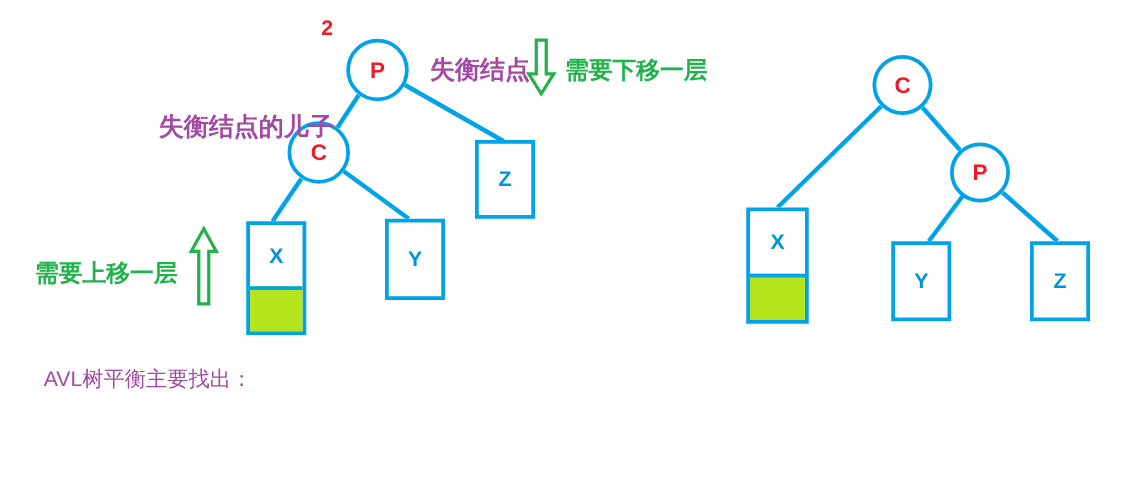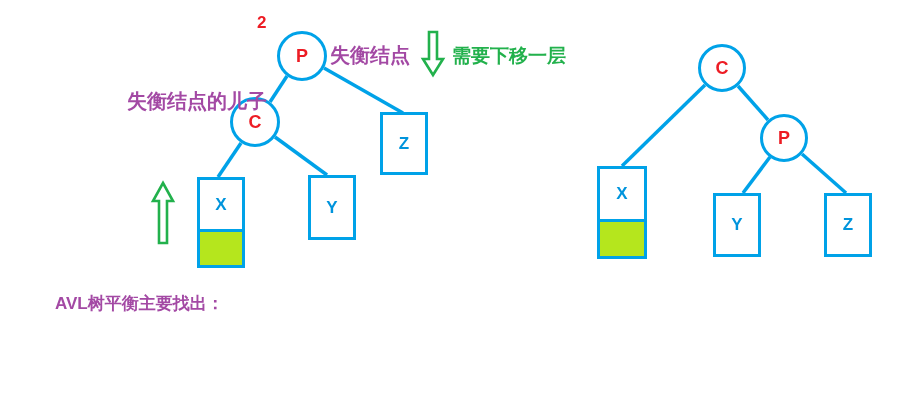--- a/index.html
+++ b/index.html
@@ -40,22 +40,22 @@
     background:#B5E61D;
     border-top:3px solid #00A2E8;
     box-sizing:border-box;
   }
   .txt { position:absolute; white-space:nowrap; font-weight:bold; z-index:3; }
   .red    { color:#ED1C24; }
   .purple { color:#A349A4; }
   .green  { color:#22B14C;font-family:Liberation Mono, monospace; }
   .notes {
     position:absolute; left:35px; top:289px;
-    color:#A349A4; font-weight:bold; font-size:17px;
-    line-height:30px; white-space:nowrap; z-index:3;margin-left:20px;
+    color:#A349A4; font-weight:normal; font-size:17px;
+    line-height:30px; white-space:nowrap; z-index:3;
   }
 </style>
 </head>
 <body>
 
 <div id="canvas">
 
   <svg id="edges" width="914" height="400" viewBox="0 0 914 400">
     <g stroke="#00A2E8" stroke-width="3.5">
       <line x1="287" y1="76" x2="270" y2="102"></line>
@@ -89,23 +89,24 @@
   </div>
 
   <div class="box center" style="left:308px;top:175px;width:48px;height:65px;">
     <span>Y</span>
   </div>
 
   <div class="box center" style="left:380px;top:112px;width:48px;height:63px;">
     <span>Z</span>
   </div>
 
-  <div class="txt purple" style="left:330px;top:42px;font-size:20px;">失衡结点</div>
+  <div class="txt purple" style="left:344px;top:42px;font-size:20px;">失衡结点</div>
   <div class="txt green" style="left:452px;top:43px;font-size:19px;">需要下移一层</div>
   <div class="txt purple" style="left:92px;top:88px;font-size:20px;margin-left:35px;">失衡结点的儿子</div>
+  <div class="txt green" style="left:28px;top:206px;font-size:19px;">需要上移一层</div>
 
   <div class="circle" style="left:698px;top:44px;width:48px;height:48px;">
     <span>C</span>
   </div>
 
   <div class="circle" style="left:760px;top:114px;width:48px;height:48px;">
     <span>P</span>
   </div>
 
   <div class="box" style="left:597px;top:166px;width:50px;height:93px;">

